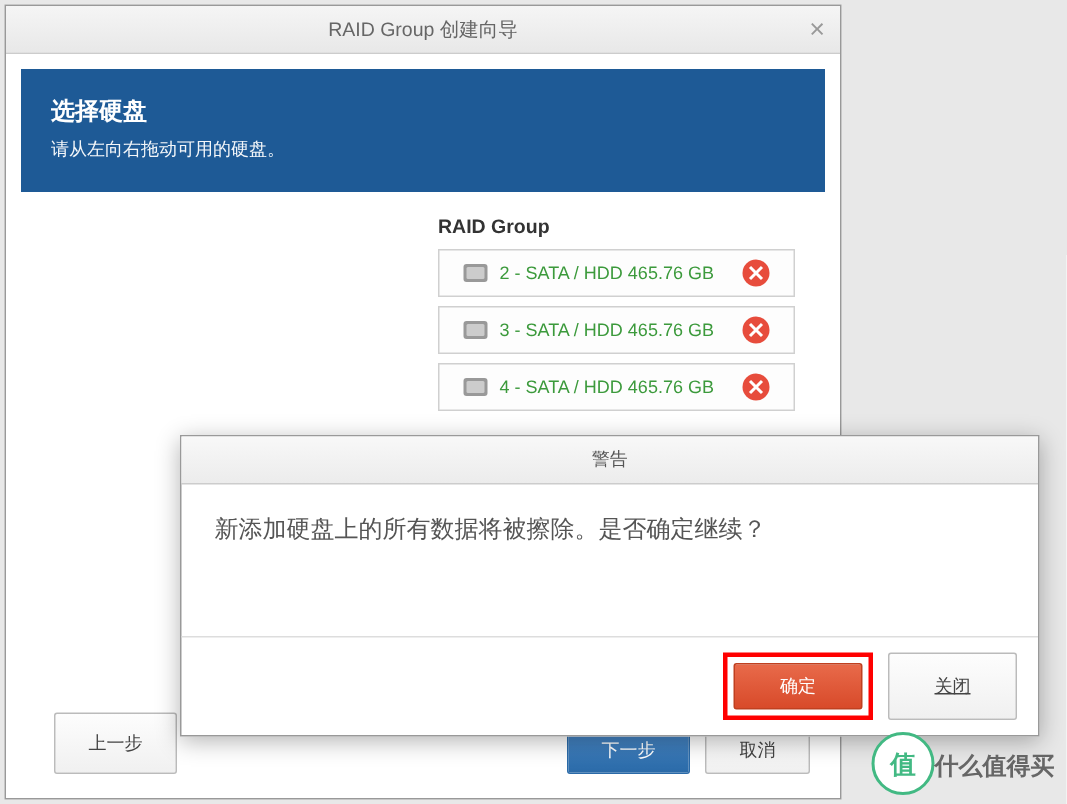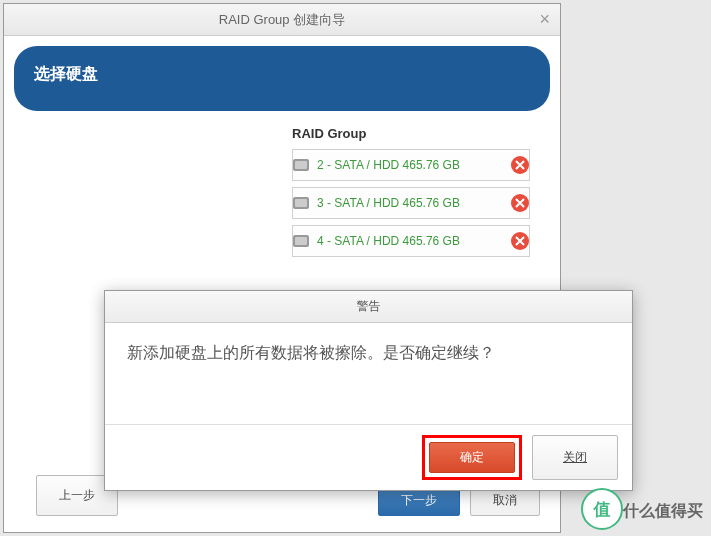--- a/index.html
+++ b/index.html
@@ -6,65 +6,66 @@
     body { width: 711px; height: 536px; background: #e8e8e8; position: relative; overflow: hidden; }
     
     .window { width: 558px; height: 530px; background: #fff; border: 1px solid #999; position: absolute; left: 3px; top: 3px; }
     
     .titlebar { height: 32px; background: linear-gradient(#f5f5f5, #e8e8e8); border-bottom: 1px solid #ccc; display: flex; align-items: center; justify-content: center; position: relative; }
     .titlebar-title { color: #666; font-size: 13px; }
     .titlebar-close { position: absolute; right: 10px; color: #999; font-size: 18px; cursor: pointer; }
     
     .content-area { padding: 10px; height: calc(100% - 32px); position: relative; }
     
-    .header-panel { background: #1e5a96; padding: 18px 20px 20px; color: #fff; border-radius: 23px; }
+    .header-panel { background: #1e5a96; padding: 18px 20px 20px; color: #fff; }
     .header-title { font-size: 16px; font-weight: bold; margin-bottom: 6px; }
     .header-subtitle { font-size: 12px; opacity: 0.95; }
     
     .main-panel { background: #fff; padding: 15px 20px; height: 330px; display: flex; gap: 20px; }
     .left-col { flex: 1; }
     .right-col { flex: 1; }
     
     .group-label { font-weight: bold; font-size: 13px; color: #333; margin-bottom: 8px; }
     
     .disk-list { display: flex; flex-direction: column; gap: 6px; }
-    .disk-item { border: 1px solid #d0d0d0; background: #fdfdfd; height: 32px; display: flex; align-items: center; padding: 0 0; justify-content: space-between; }
+    .disk-item { border: 1px solid #d0d0d0; background: #fdfdfd; height: 32px; display: flex; align-items: center; padding: 0 16px; justify-content: space-between; }
     .disk-left { display: flex; align-items: center; gap: 8px; }
     .disk-icon { width: 16px; height: 12px; background: #999; border-radius: 2px; position: relative; }
     .disk-icon::after { content: ""; position: absolute; inset: 2px; background: #ccc; border-radius: 1px; }
     .disk-label { color: #3c9a3c; font-size: 12px; }
     .remove-icon { width: 18px; height: 18px; background: #e74c3c; border-radius: 50%; display: flex; align-items: center; justify-content: center; cursor: pointer; }
     .remove-icon svg { width: 10px; height: 10px; }
     
     .btn-row { position: absolute; bottom: 16px; left: 32px; right: 20px; display: flex; justify-content: space-between; }
     .btn { padding: 6px 22px; border: 1px solid #bbb; background: linear-gradient(#fdfdfd, #f0f0f0); font-size: 12px; cursor: pointer; color: #444; border-radius: 2px; }
     .btn-primary { background: linear-gradient(#4a89c8, #2a6aa8); color: #fff; border-color: #2a6aa8; }
     .btn-danger { background: linear-gradient(#e86a4a, #d84a2a); color: #fff; border-color: #c04020; }
     
-    .warning-dialog { position: absolute; left: 104px; top: 290px; width: 529px; background: #fff; border: 1px solid #999; box-shadow: 0 3px 15px rgba(0,0,0,0.3); }
+    .warning-dialog { position: absolute; left: 120px; top: 290px; width: 573px; background: #fff; border: 1px solid #999; box-shadow: 0 3px 15px rgba(0,0,0,0.3); }
     .warning-title { background: linear-gradient(#f8f8f8, #ececec); border-bottom: 1px solid #ccc; text-align: center; padding: 7px; font-size: 12px; color: #555; }
     .warning-body { padding: 20px 22px 60px; font-size: 16px; color: #555; }
     .warning-footer { border-top: 1px solid #ddd; padding: 10px 14px; display: flex; justify-content: flex-end; gap: 10px; }
     .highlight-box { border: 3px solid #ff0000; padding: 4px; display: inline-block; }
     
     .avatar-badge { position: absolute; right: 88px; bottom: 6px; width: 42px; height: 42px; border-radius: 50%; background: #fff; border: 2px solid #42b983; display: flex; align-items: center; justify-content: center; font-size: 17px; color: #42b983; font-weight: bold; z-index: 100; }
     .brand-text { position: absolute; right: 8px; bottom: 14px; font-size: 16px; color: #666; font-weight: bold; z-index: 100; }
   </style>
 </head>
 <body>
 
 <div class="window">
   <div class="titlebar">
     <span class="titlebar-title">RAID Group 创建向导</span>
     <span class="titlebar-close">×</span>
   </div>
 
   <div class="content-area">
     <div class="header-panel">
       <div class="header-title">选择硬盘</div>
+      <div class="header-subtitle">请从左向右拖动可用的硬盘。</div>
     </div>
 
     <div class="main-panel">
       <div class="left-col"></div>
       <div class="right-col">
         <div class="group-label">RAID Group</div>
         <div class="disk-list">
           <div class="disk-item">
             <div class="disk-left">
               <span class="disk-icon"></span>

